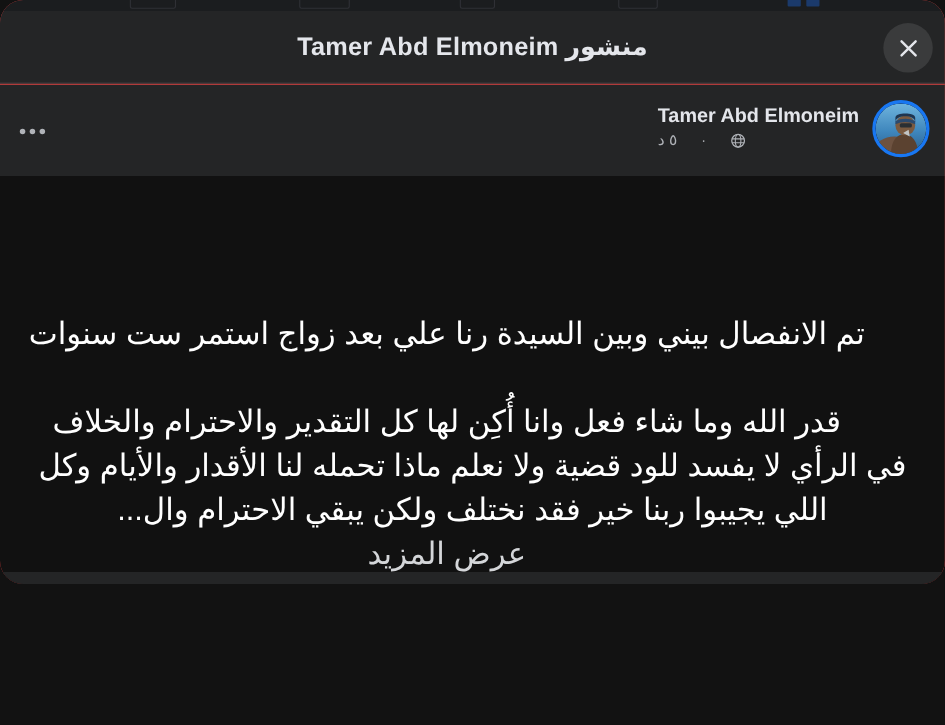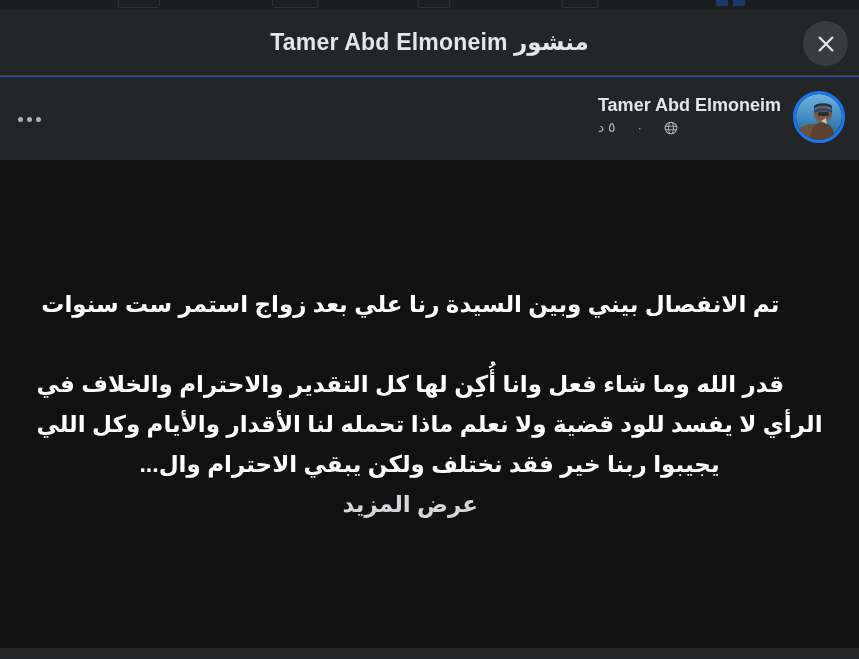--- a/index.html
+++ b/index.html
@@ -10,23 +10,24 @@
     width: 859px;
     height: 659px;
     background: #121212;
     font-family: "Liberation Sans", "DejaVu Sans", sans-serif;
     overflow: hidden;
     -webkit-font-smoothing: antialiased;
   }
   .screen {
     position: relative;
     width: 859px;
-    height: 659px;
-    background: #1d4ed8;
-    overflow: hidden;
+    height: 531px;
+    background: #ef4444;
+    overflow: hidden;
+    border-radius: 21px;
   }
 
   
   .top-strip {
     position: absolute;
     top: 0; left: 0;
     width: 859px; height: 10px;
     background: #1b1d1f;
     overflow: hidden;
   }
@@ -159,22 +160,22 @@
     align-items: center;
     justify-content: center;
     box-sizing: border-box;
     padding: 0 26px;
     overflow: hidden;
   }
   .post-text {
     width: 100%;
     text-align: center;
     color: #ffffff;
-    font-size: 23px;
-    font-weight: bold;
+    font-size: 28px;
+    font-weight: normal;
     line-height: 40px;
     direction: rtl;
     word-wrap: break-word;
     white-space: pre-wrap;
   }
   .see-more {
     color: #d4d6d9;
     cursor: pointer;
     text-align: right;
   }

